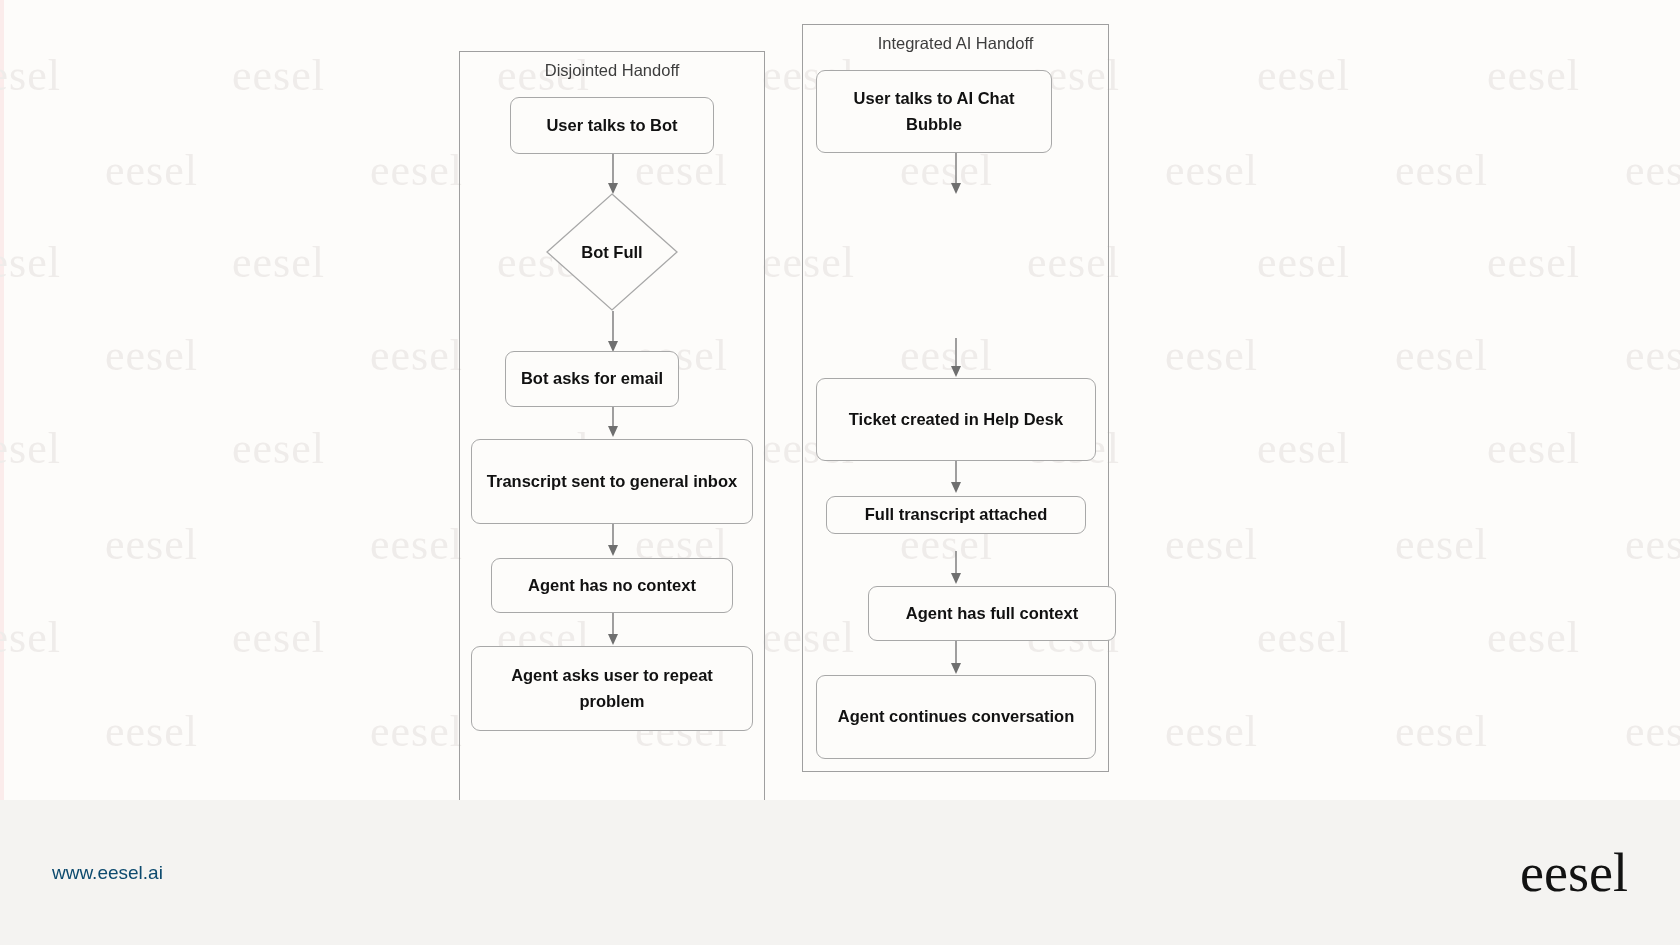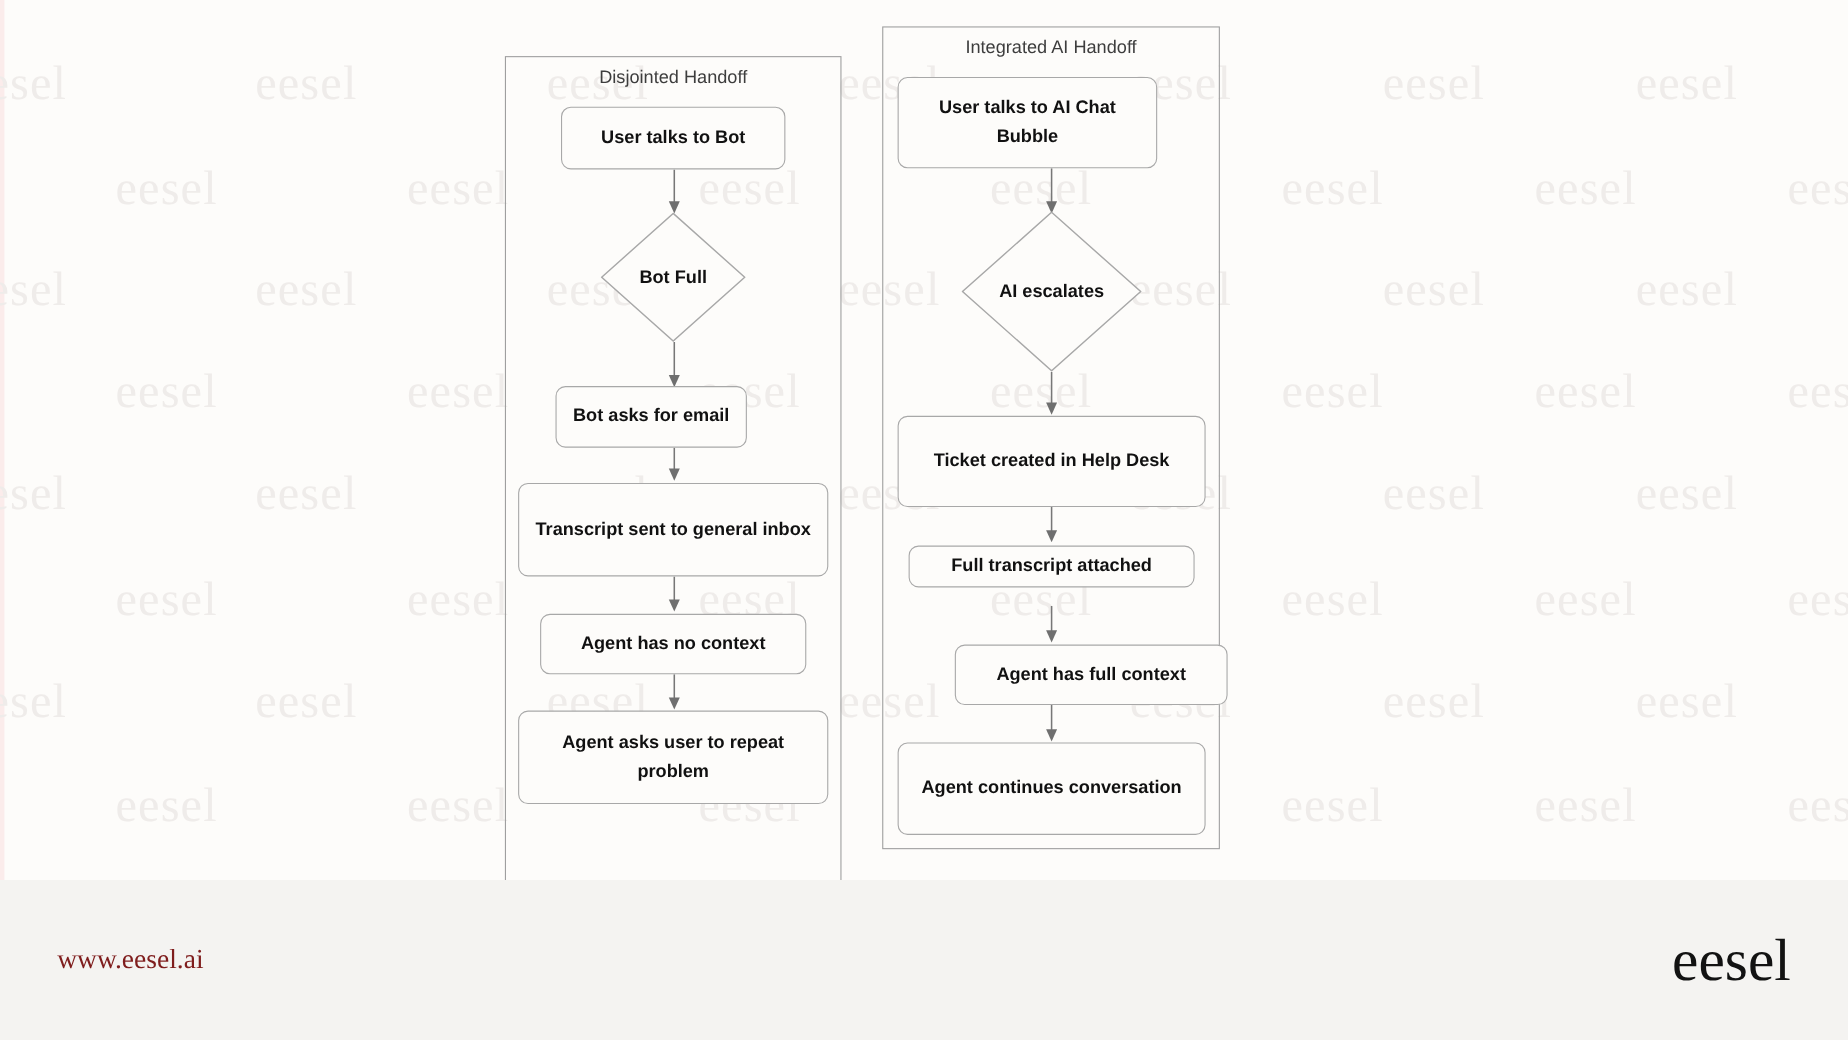--- a/index.html
+++ b/index.html
@@ -125,23 +125,23 @@
     width: 1680px;
     height: 145px;
     background: #f4f3f1;
     display: flex;
     align-items: center;
     justify-content: space-between;
     box-sizing: border-box;
     padding: 0 52px;
   }
   #footer-url {
-    font-family: Liberation Serif, serif;
-    font-size: 25px;
-    color: #7f1d1d;
+    font-family: Liberation Sans, sans-serif;
+    font-size: 19px;
+    color: #0c4a6e;
   }
   #footer-logo {
     font-family: "Liberation Serif", serif;
     font-size: 54px;
     color: #121212;
     letter-spacing: 0px;
   }
 </style>
 </head>
 <body>
@@ -285,28 +285,20 @@
     <span>User talks to AI Chat Bubble</span>
   </div>
 
   <div class="arrow" style="left:947px; top:153px;">
     <svg width="18" height="42" viewBox="0 0 18 42">
       <line x1="9" y1="0" x2="9" y2="32" stroke="#777777" stroke-width="1.4"></line>
       <polygon points="9,41 4,30 14,30" fill="#6f6f6f"></polygon>
     </svg>
   </div>
 
-  <div class="diamond-wrap" id="node-i2" style="left:874px; top:192px; width:164px; height:146px;">
-    <div class="diamond-shape">
-      <svg viewBox="0 0 164 146" preserveAspectRatio="none">
-        <polygon points="82,1 163,73 82,145 1,73" fill="#fdfcfa" stroke="#a8a8a8" stroke-width="1.3"></polygon>
-      </svg>
-    </div>
-    <div class="diamond-label">AI escalates</div>
-  </div>
 
   <div class="arrow" style="left:947px; top:338px;">
     <svg width="18" height="40" viewBox="0 0 18 40">
       <line x1="9" y1="0" x2="9" y2="30" stroke="#777777" stroke-width="1.4"></line>
       <polygon points="9,39 4,28 14,28" fill="#6f6f6f"></polygon>
     </svg>
   </div>
 
   <div class="node" id="node-i3" style="left:816px; top:378px; width:280px; height:83px;">
     <span>Ticket created in Help Desk</span>

